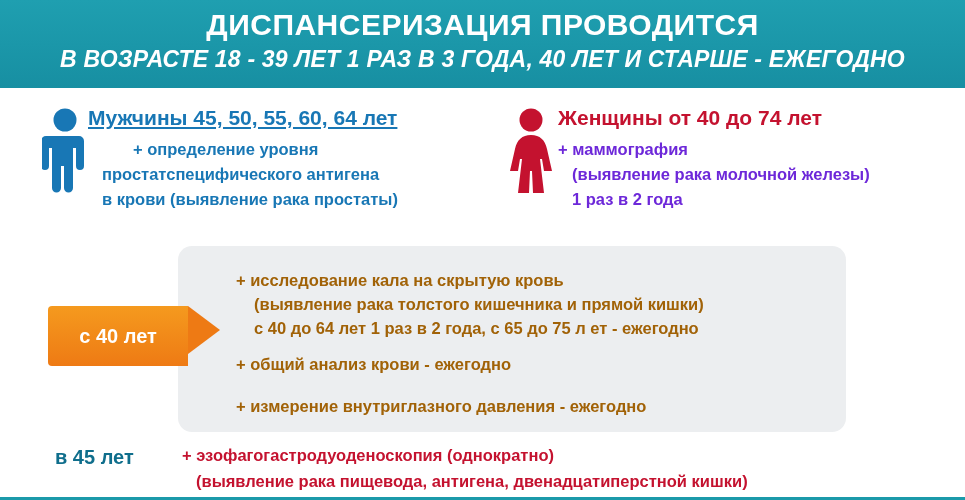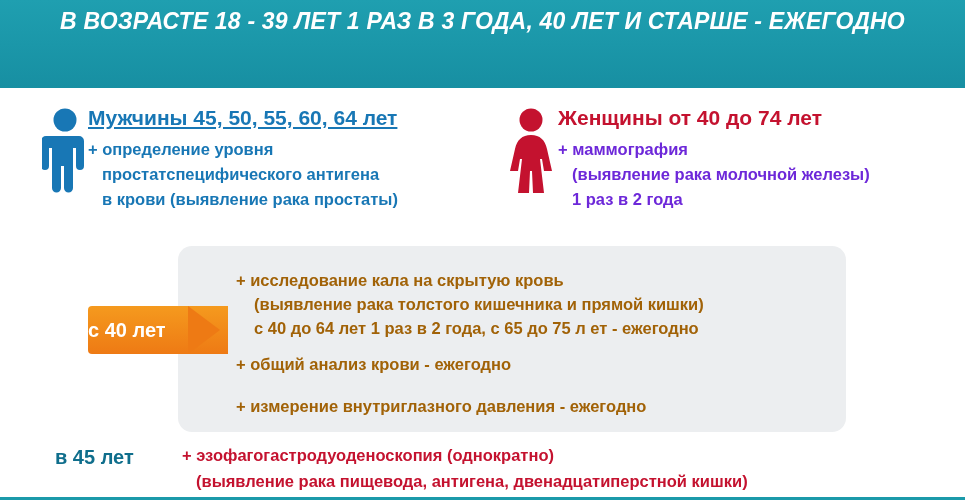--- a/index.html
+++ b/index.html
@@ -71,21 +71,21 @@
     white-space: nowrap;
     text-decoration: underline;
   }
   .men-body {
     color: #1877b5;
     font-size: 16.5px;
     font-weight: bold;
     line-height: 25px;
     margin-top: 6px;
   }
-  .men-body .l1 { padding-left: 0; }
+  .men-body .l1 { padding-left: 0; margin-left: 45px; }
   .men-body .l2 { padding-left: 14px; }
   .men-body .l3 { padding-left: 14px; }
 
   
   .women-block {
     position: absolute;
     left: 558px;
     top: 105px;
     width: 400px;
   }
@@ -128,31 +128,31 @@
   }
   .item1 { left: 58px; top: 22px; }
   .item2 { left: 58px; top: 106px; }
   .item3 { left: 58px; top: 148px; }
 
   
   .tag-40 {
     position: absolute;
     left: 48px;
     top: 306px;
-    height: 48px;
+    height: 60px;
     width: 140px;
     background: linear-gradient(180deg,#f59a1e 0%, #ee7a14 100%);
     border-radius: 4px 0 0 4px;
     display: flex;
     align-items: center;
+    justify-content: center;
     color: #ffffff;
     font-size: 20px;
     font-weight: bold;
     box-sizing: border-box;
-    margin-left: 40px;
   }
   .tag-40-arrow {
     position: absolute;
     left: 188px;
     top: 306px;
     width: 0;
     height: 0;
     border-top: 24px solid transparent;
     border-bottom: 24px solid transparent;
     border-left: 32px solid #ee7a14;
@@ -189,20 +189,21 @@
     height: 3px;
     background: #1b9aaa;
   }
 </style>
 </head>
 <body>
 
 <div class="poster">
 
   <div class="header">
+    <div class="header-line1">ДИСПАНСЕРИЗАЦИЯ ПРОВОДИТСЯ</div>
     <div class="header-line2">В ВОЗРАСТЕ 18 - 39 ЛЕТ 1 РАЗ В 3 ГОДА,  40 ЛЕТ И СТАРШЕ - ЕЖЕГОДНО</div>
   </div>
 
   <div class="person" style="left:42px; top:108px;">
     <svg width="46" height="86" viewBox="0 0 46 86">
       <circle cx="23" cy="12" r="11.5" fill="#1877b5"></circle>
       <path d="M9 28 h28 a5 5 0 0 1 5 5 v25 a4 4 0 0 1 -8 0 v-18 h-3 v40 a4.5 4.5 0 0 1 -9 0 v-22 h-3 v22 a4.5 4.5 0 0 1 -9 0 v-40 h-3 v18 a4 4 0 0 1 -8 0 v-25 a5 5 0 0 1 5 -5 z" fill="#1877b5"></path>
     </svg>
   </div>
 

